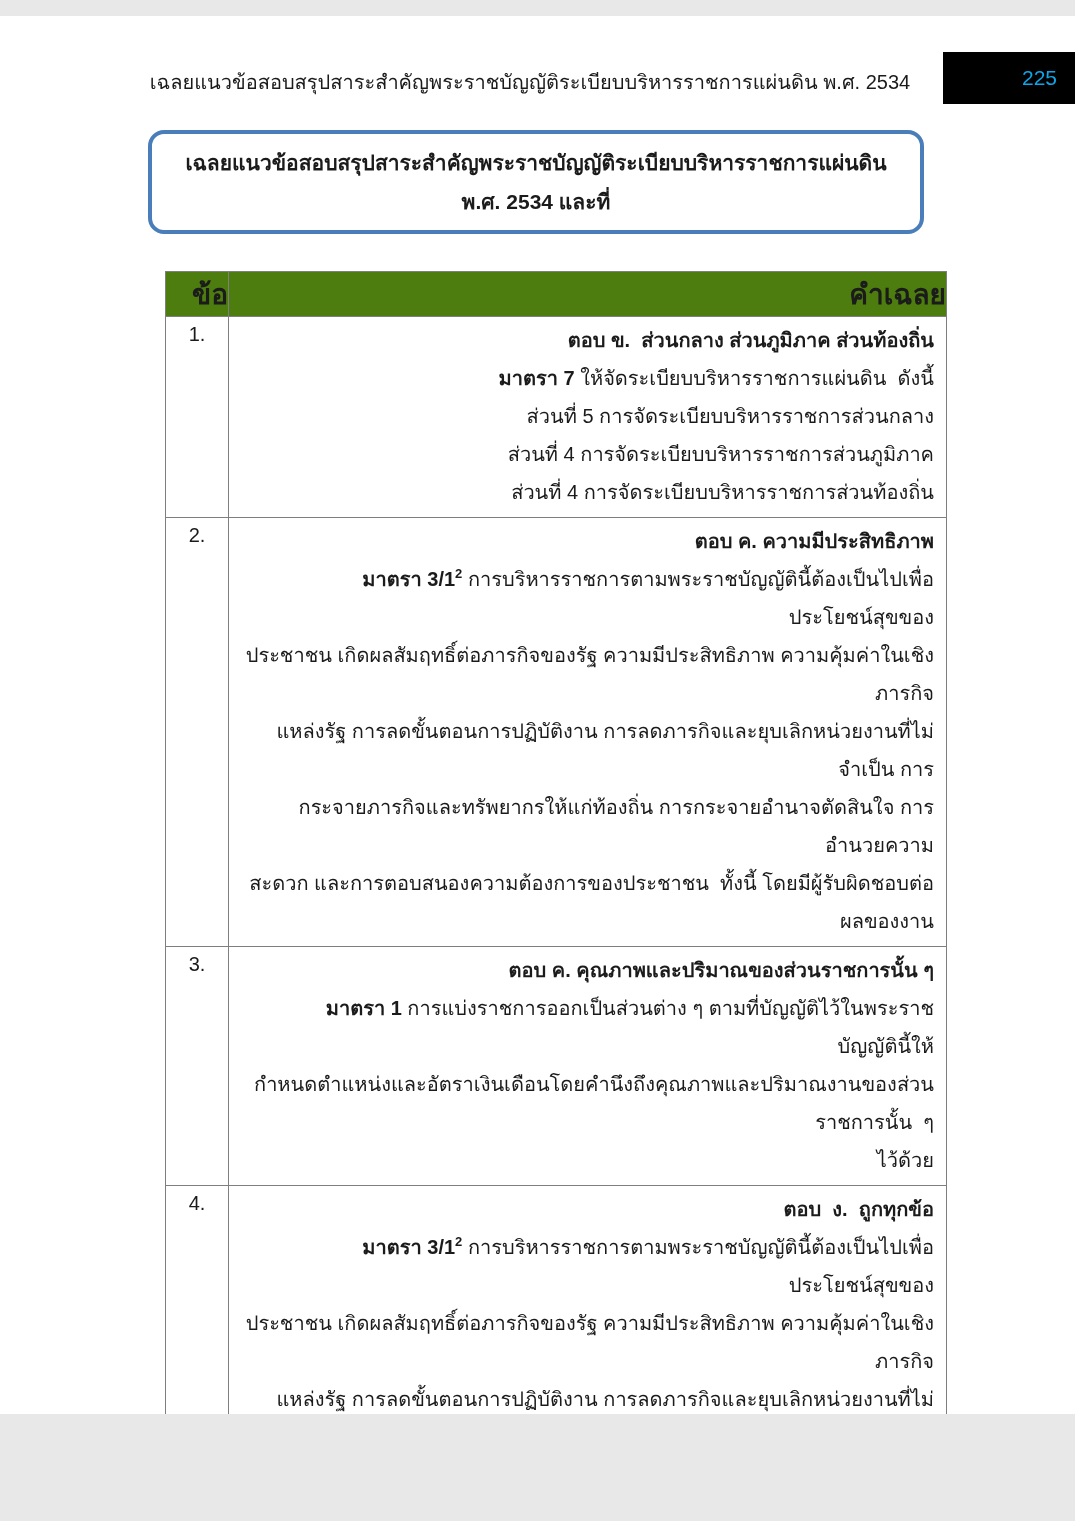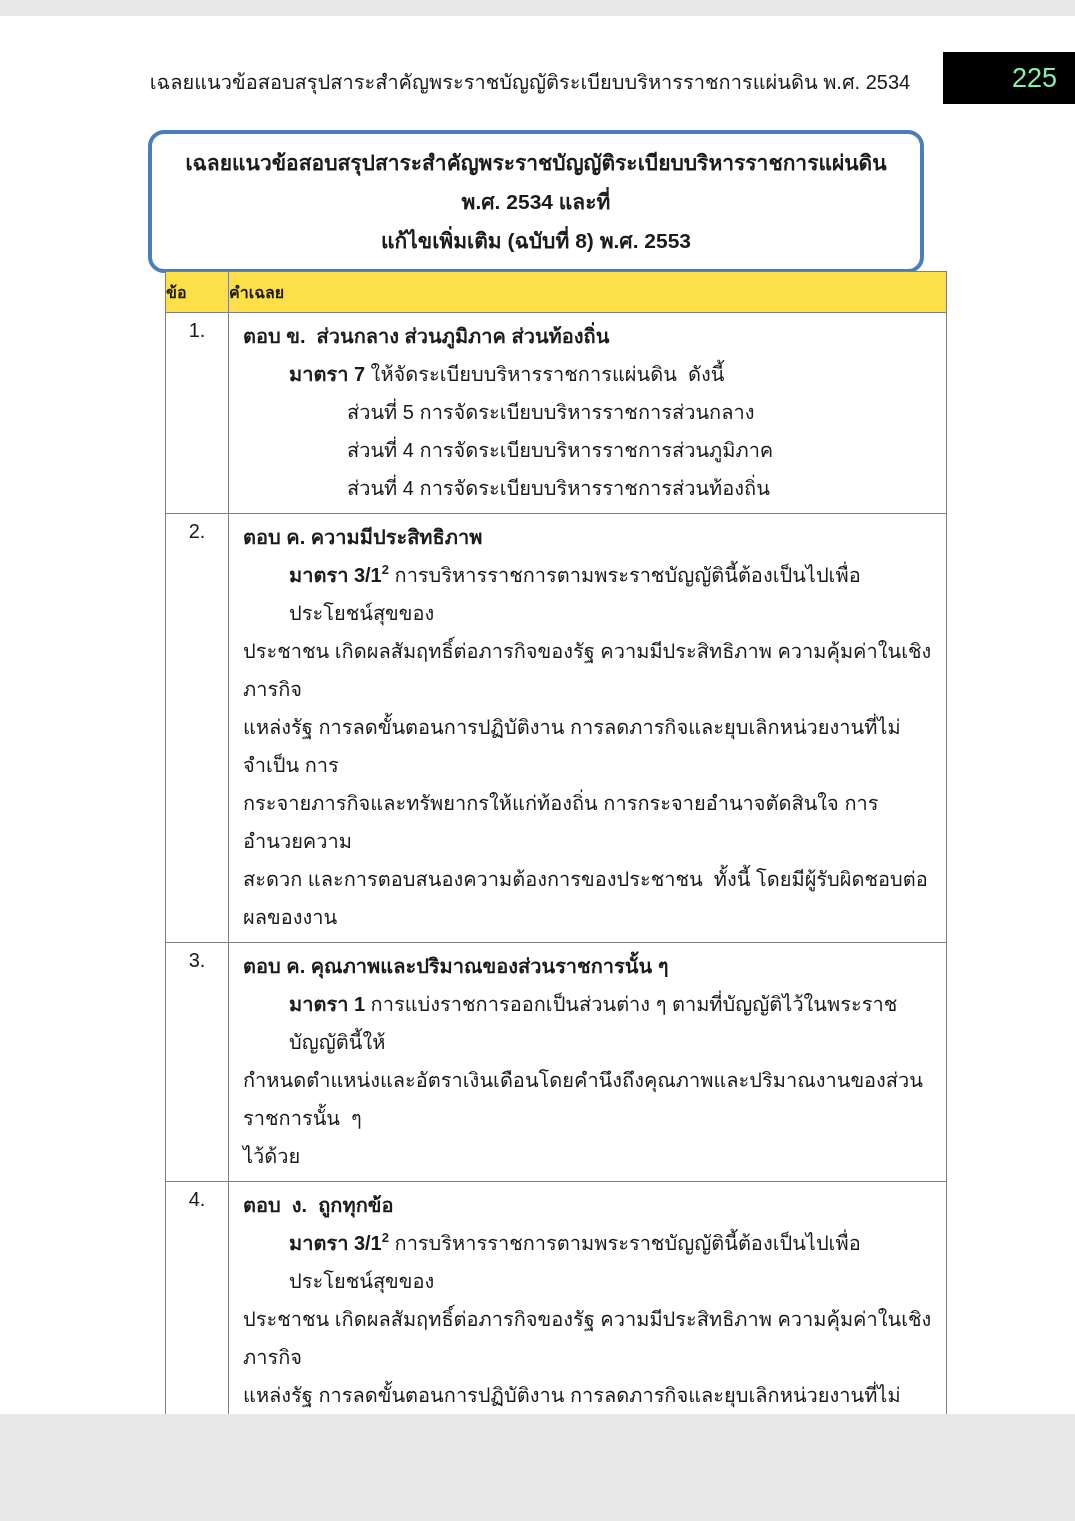--- a/index.html
+++ b/index.html
@@ -30,21 +30,21 @@
     color: var(--ink);
   }
   .page-num-box{
     position: absolute;
     left: 943px; top: 36px;
     width: 132px; height: 52px;
     background: #000000;
     display: flex; align-items: center; justify-content: flex-end;
     padding-right: 18px;
   }
-  .page-num-box span{ color:#86efac; font-size: 27px; }
+  .page-num-box span{ color:#0ea5e9; font-size: 21px; }
 
   
   .title-box{
     position: absolute;
     left: 148px; top: 114px; width: 776px;
     border: 4px solid var(--accent);
     border-radius: 16px;
     background: #ffffff;
     padding: 9px 22px;
     text-align: center;
@@ -61,40 +61,41 @@
     left: 165px; top: 255px;
     width: 782px;
     border-collapse: collapse;
     table-layout: fixed;
   }
   table.answers th, table.answers td{
     border: 1.5px solid var(--tbl-border);
     vertical-align: top;
   }
   table.answers th{
-    font-size: 16px;
+    font-size: 28px;
     font-weight: 700;
     height: 41px;
-    text-align: left;
+    text-align: right;
     vertical-align: middle;
-    background: #fde047;
+    background: #4d7c0f;
   }
   th.col-no, td.cell-no{ width: 63px; }
   td.cell-no{
     text-align: center;
     font-size: 20px;
     padding-top: 6px;
   }
   td.cell-ans{
     padding: 4px 12px 6px 14px;
     font-size: 20px;
   }
   .ln{
     line-height: 38px;
     white-space: pre-wrap;
+    text-align: right;
   }
   .ln.bold{ font-weight: 700; }
   .ln b{ font-weight: 700; }
   .ln.ind1{ padding-left: 46px; }
   .ln.ind2{ padding-left: 104px; }
   .ln sup{
     font-size: 13px;
     line-height: 0;
     vertical-align: super;
     font-weight: 700;
@@ -139,21 +140,20 @@
 <div class="page">
 
   <div class="running-header">เฉลยแนวข้อสอบสรุปสาระสำคัญพระราชบัญญัติระเบียบบริหารราชการแผ่นดิน พ.ศ. 2534</div>
 
   <div class="page-num-box">
     <span>225</span>
   </div>
 
   <div class="title-box">
     <div class="t-line">เฉลยแนวข้อสอบสรุปสาระสำคัญพระราชบัญญัติระเบียบบริหารราชการแผ่นดิน พ.ศ. 2534 และที่</div>
-    <div class="t-line">แก้ไขเพิ่มเติม (ฉบับที่ 8) พ.ศ. 2553</div>
   </div>
 
   <table class="answers">
     <thead>
       <tr>
         <th class="col-no">ข้อ</th>
         <th class="col-ans">คำเฉลย</th>
       </tr>
     </thead>
     <tbody id="answers-body">

